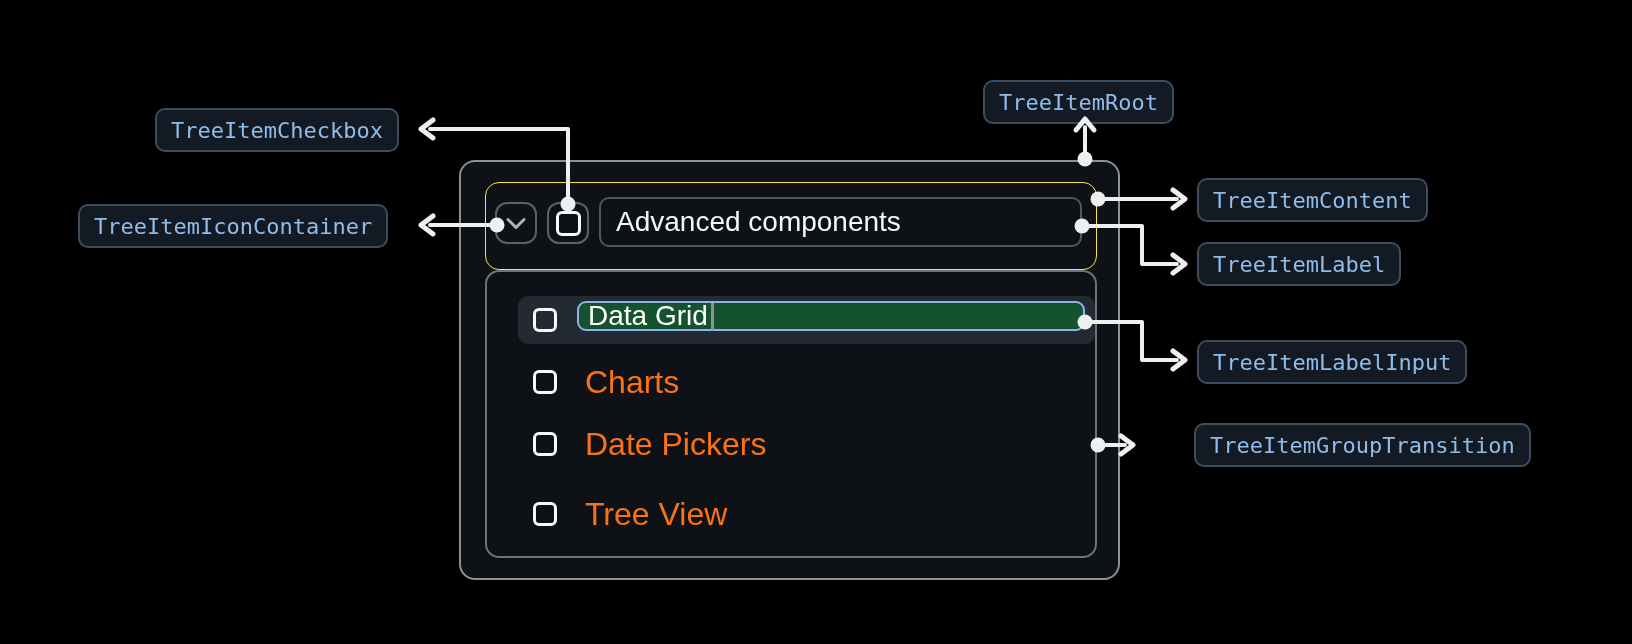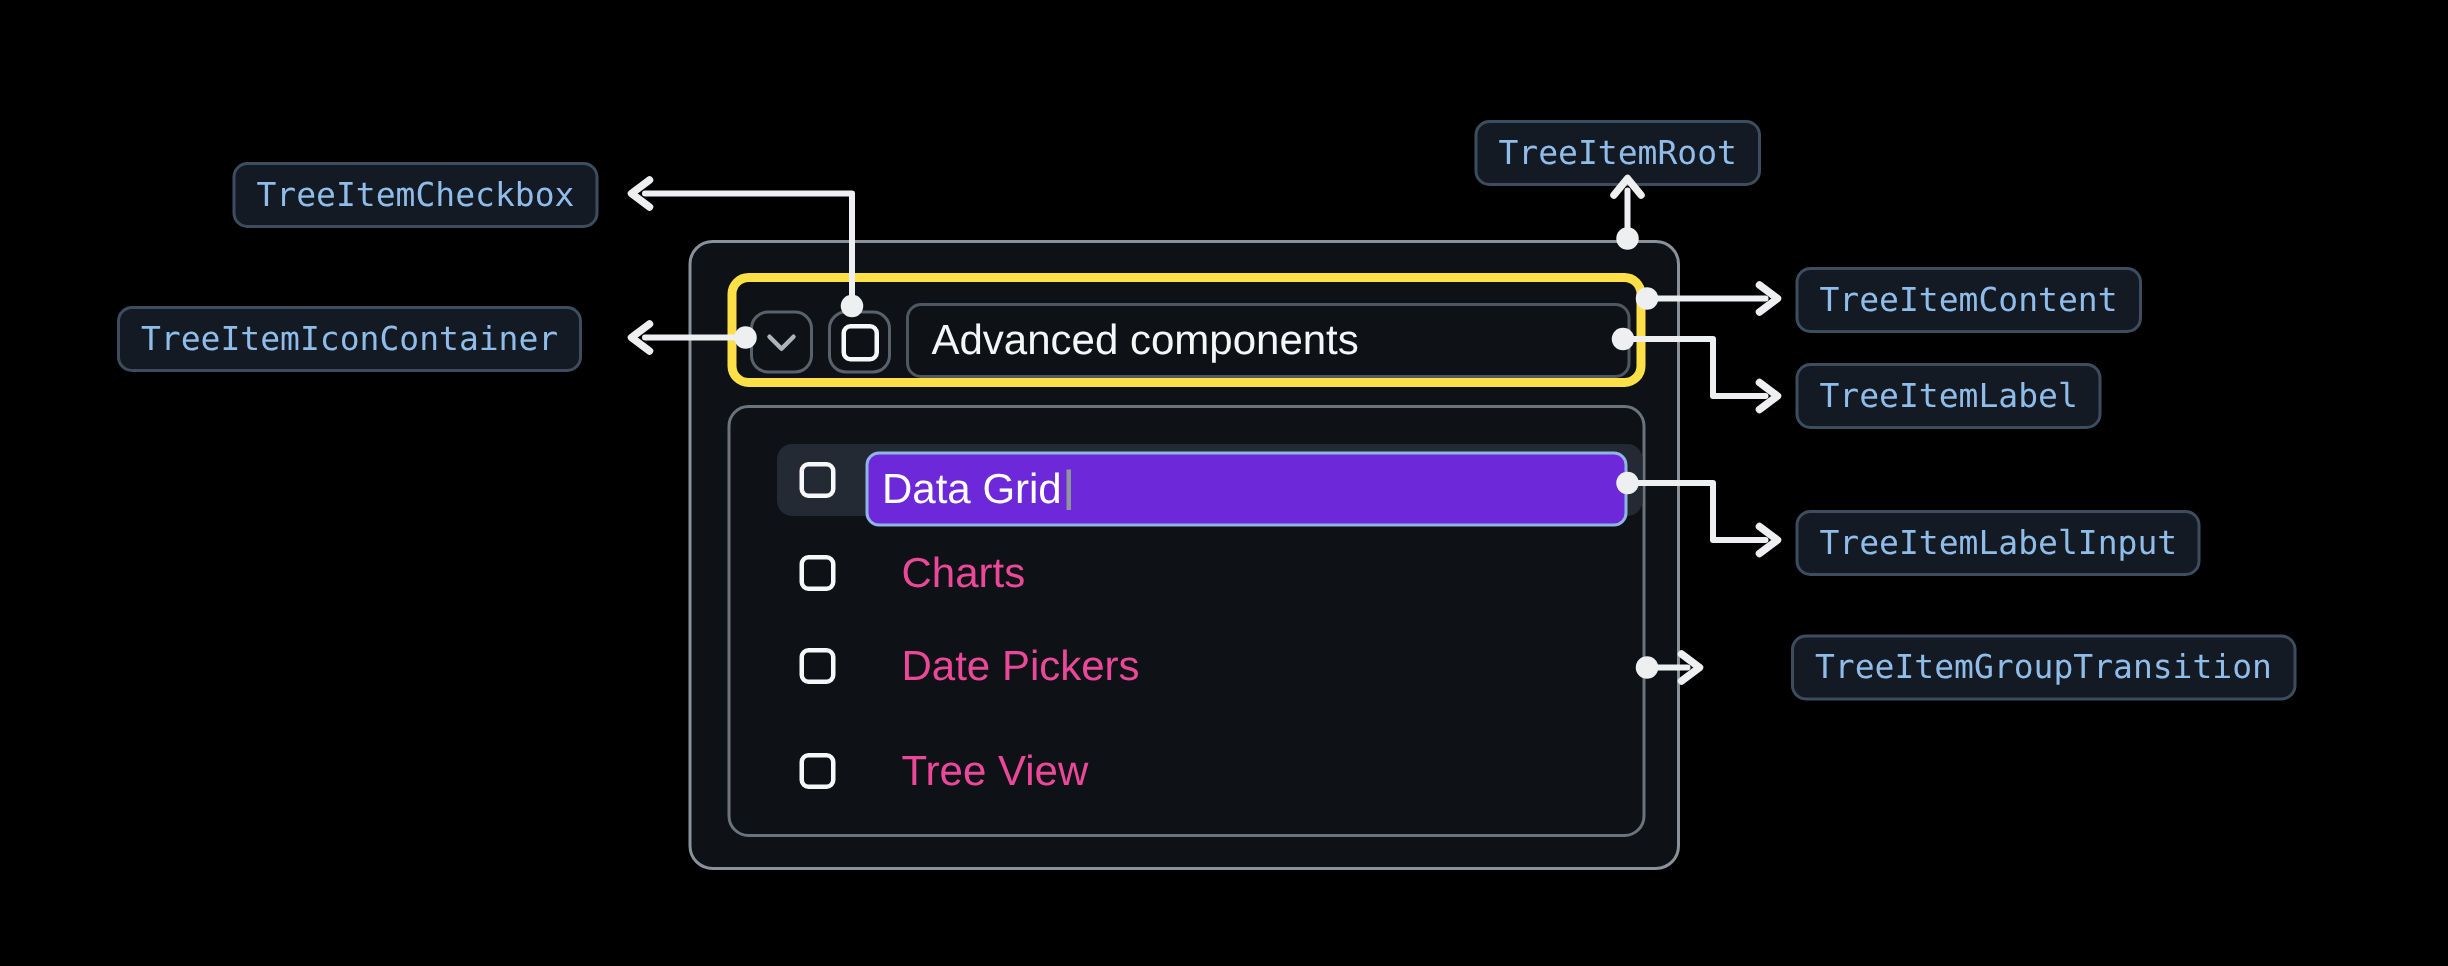--- a/index.html
+++ b/index.html
@@ -45,22 +45,22 @@
     position: absolute;
     left: 459px; top: 160px;
     width: 661px; height: 420px;
     background: #0E1217;
     border: 2px solid #8A9199;
     border-radius: 16px;
   }
   .content-box {
     position: absolute;
     left: 24px; top: 20px;
-    width: 612px; height: 76px;
-    border: 6px solid #fde047;
+    width: 612px; height: 88px;
+    border: 1px solid #fde047;
     border-radius: 14px;
     text-align: right;
   }
   .icon-box {
     position: absolute;
     left: 9px; top: 19px;
     width: 42px; height: 42px;
     border: 2px solid #59616B;
     border-radius: 12px;
     display: flex; align-items: center; justify-content: center;
@@ -107,30 +107,30 @@
   .row-3 { top: 148px; }
   .row-4 { top: 218px; }
   .row-cb {
     flex: 0 0 auto;
     margin-left: 15px;
     width: 24px; height: 24px;
     border: 3px solid #F7F8F9;
     border-radius: 6px;
   }
   .row-label {
-    margin-left: 44px;
-    color: #ec4899;
-    font-size: 28px;
+    margin-left: 28px;
+    color: #f97316;
+    font-size: 32px;
     white-space: nowrap;
   }
   .label-input {
     position: absolute;
     left: 59px; top: 5px;
-    width: 508px; height: 50px;
-    background: #6d28d9;
+    width: 508px; height: 30px;
+    background: #14532d;
     border: 2px solid #8FB5E4;
     border-radius: 9px;
     display: flex; align-items: center;
     padding-left: 9px;
     color: #FFFFFF;
     font-size: 28px;
     white-space: nowrap;
   }
   .caret {
     display: inline-block;

